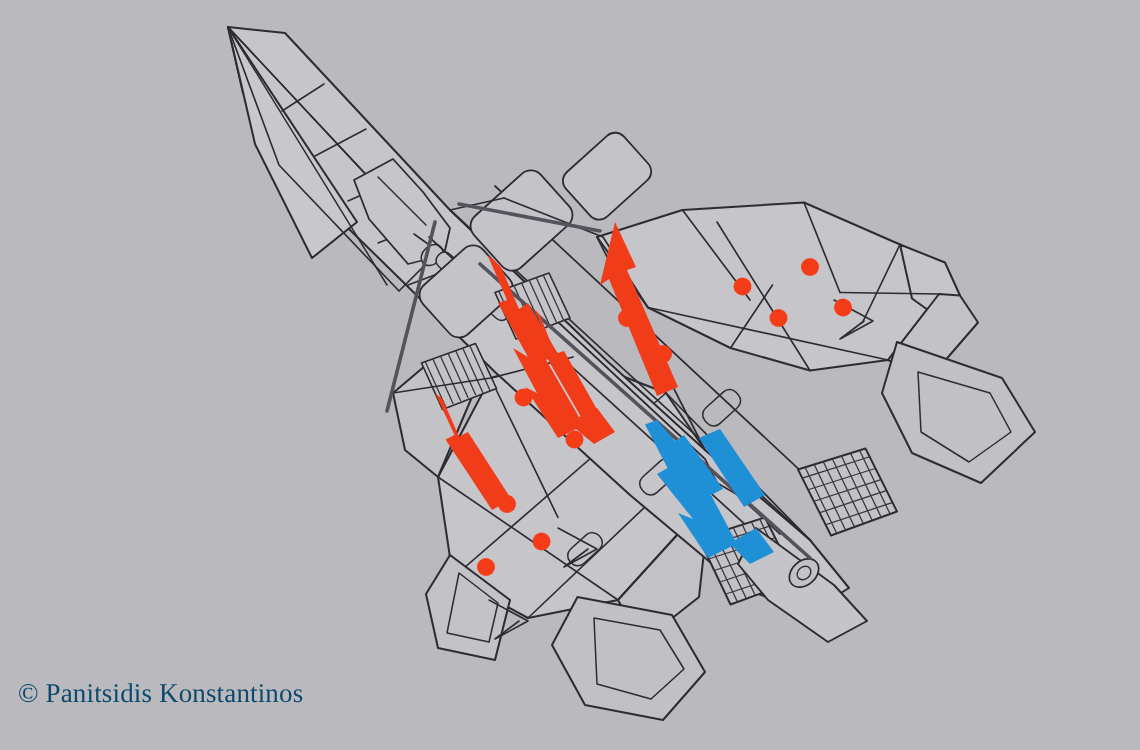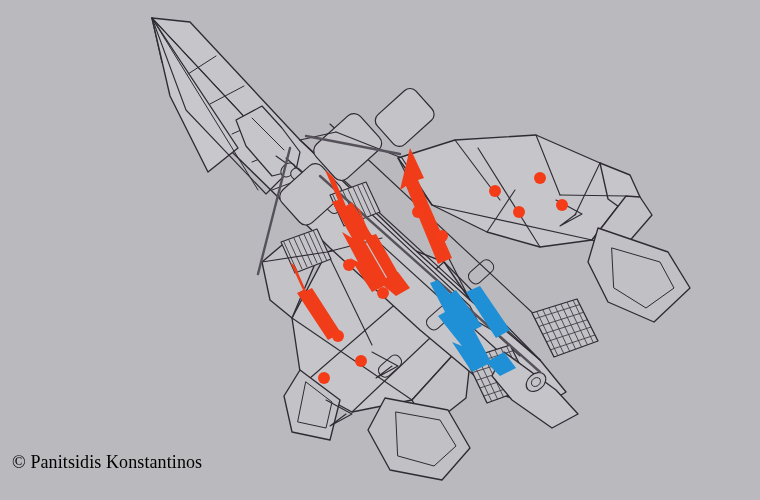--- a/index.html
+++ b/index.html
@@ -267,15 +267,15 @@
           <circle cx="442" cy="236" r="6" fill="#f43d18"></circle>
           <circle cx="349" cy="265" r="6" fill="#f43d18"></circle>
           <circle cx="383" cy="293" r="6" fill="#f43d18"></circle>
           <circle cx="338" cy="336" r="6" fill="#f43d18"></circle>
           <circle cx="361" cy="361" r="6" fill="#f43d18"></circle>
           <circle cx="324" cy="378" r="6" fill="#f43d18"></circle>
         </g>
     </g>
   </svg>
 
-  <div id="copyright" style="color: #000000;">© Panitsidis Konstantinos</div>
+  <div id="copyright" style="color: #0c4a6e;">© Panitsidis Konstantinos</div>
 
 </div>
 
 </body></html>

